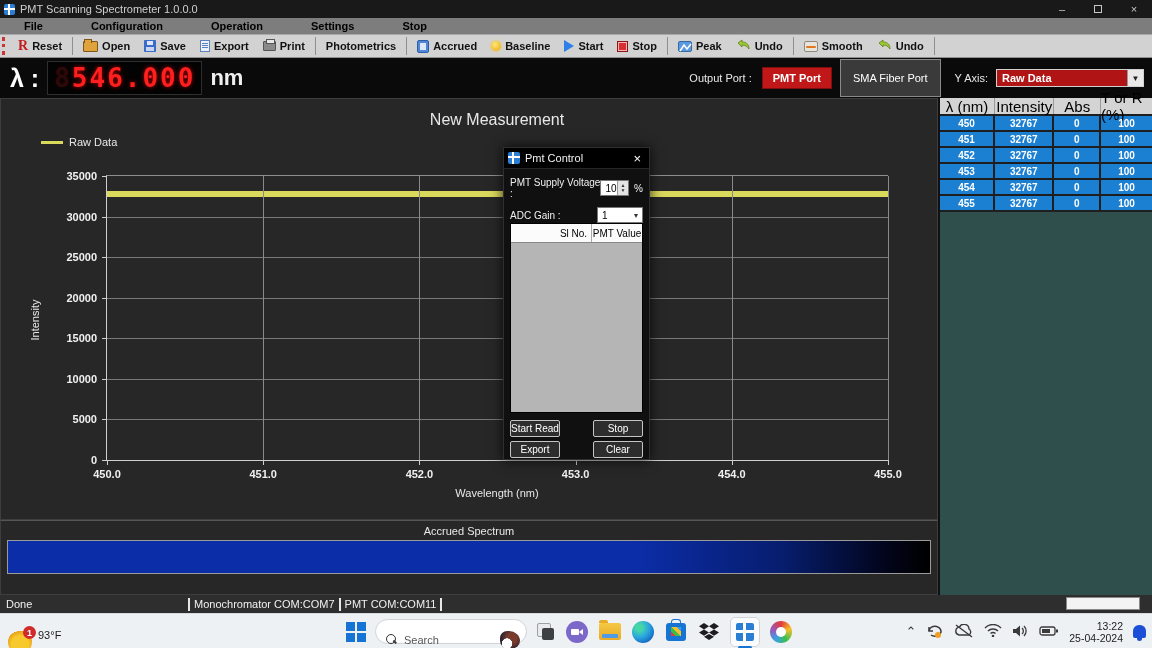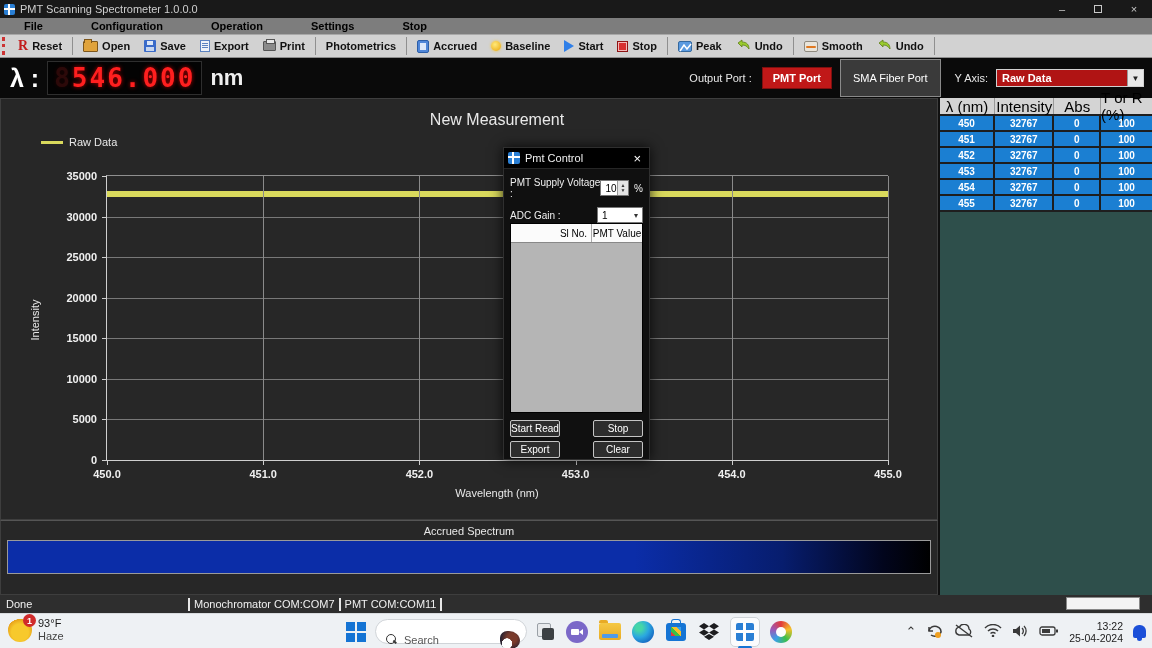--- a/index.html
+++ b/index.html
@@ -90,21 +90,21 @@
   
   .statusbar { position:absolute; top:595px; left:0; right:0; height:18px; background:#2e2e2e; display:flex; align-items:center; color:#f0f0f0; }
   .st-sep { width:2px; height:13px; background:#e8e8e8; margin:0 4px; }
   .progress { position:absolute; right:12px; top:2px; width:74px; height:13px; background:#f4f4f4; border:1px solid #888; }
 
   
   .taskbar { position:absolute; top:613px; left:0; right:0; height:35px; background:#eef1f4; border-top:1px solid #d8dbde; }
   .weather { position:absolute; left:8px; top:3px; display:flex; align-items:center; gap:6px; color:#1b1b1b; }
   .wicon { width:24px; height:24px; position:relative; background:radial-gradient(circle at 50% 60%, #f7c92c 45%, #e8a21a 70%, transparent 72%); border-radius:50%; }
   .wbadge { position:absolute; top:-4px; right:-4px; width:13px; height:13px; background:#d02b2b; color:#fff; border-radius:50%; font-size:9px; display:flex; align-items:center; justify-content:center; font-weight:bold; }
-  .wtxt div { line-height:13px; font-size:11px; }
+  .wtxt div { line-height:13px; font-size:11px;margin-top:12px; }
   .centergroup { position:absolute; left:346px; top:0; height:35px; display:flex; align-items:center; gap:9px; }
   .startbtn { width:20px; height:20px; display:grid; grid-template-columns:9px 9px; grid-template-rows:9px 9px; gap:2px; }
   .startbtn span { background:#1574d4; }
   .searchpill { width:152px; height:25px; background:#fff; border:1px solid #d0d4d8; border-radius:13px; display:flex; align-items:center; padding:16px 6px 0 10px; gap:7px; color:#555; }
   .mag { width:11px; height:11px; position:relative; }
   .mag:before { content:""; position:absolute; width:8px; height:8px; border:1.5px solid #333; border-radius:50%; }
   .mag:after { content:""; position:absolute; left:7px; top:7px; width:4px; height:1.5px; background:#333; transform:rotate(45deg); }
   .doodle { margin-left:auto; width:20px; height:18px; background:radial-gradient(circle at 35% 70%, #fff 28%, transparent 30%), radial-gradient(circle at 60% 40%, #7a3b2c 30%, #2a2230 70%); border-radius:40% 60% 50% 50%; }
   .taskview { width:20px; height:20px; position:relative; }
   .taskview:before { content:""; position:absolute; left:1px; top:1px; width:12px; height:12px; background:#e8eaec; border:1px solid #9aa0a6; border-radius:2px; }

